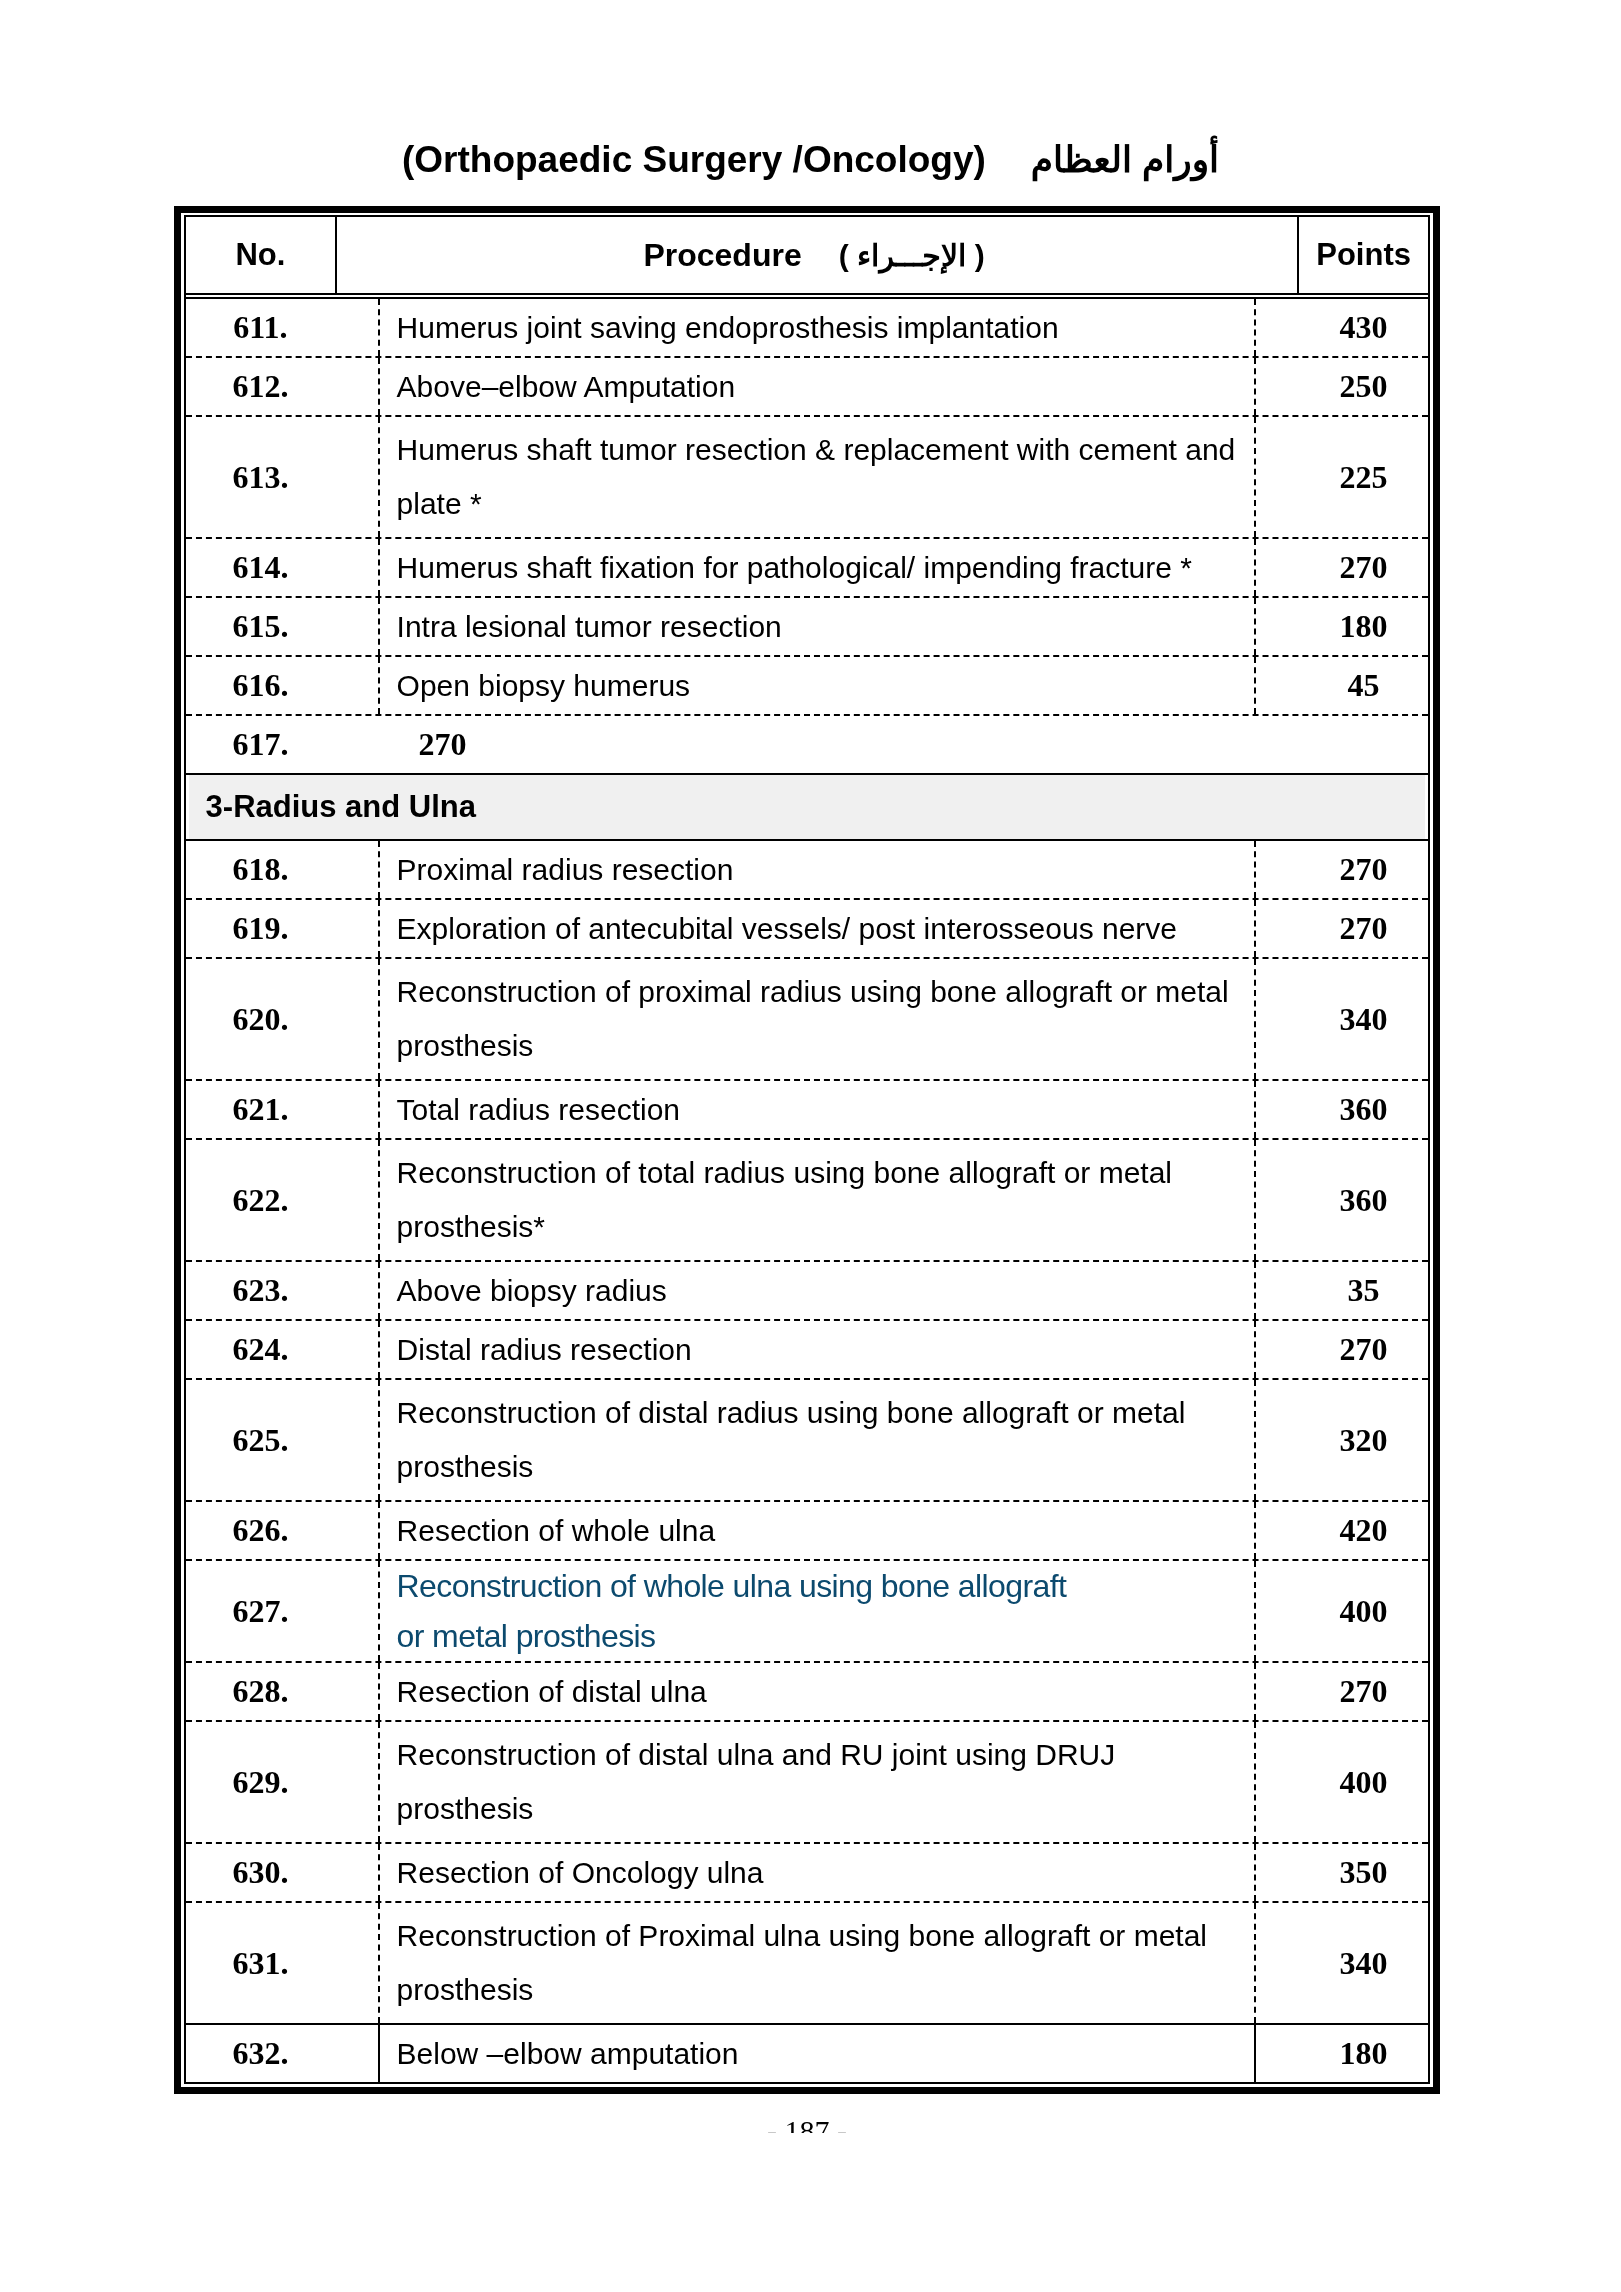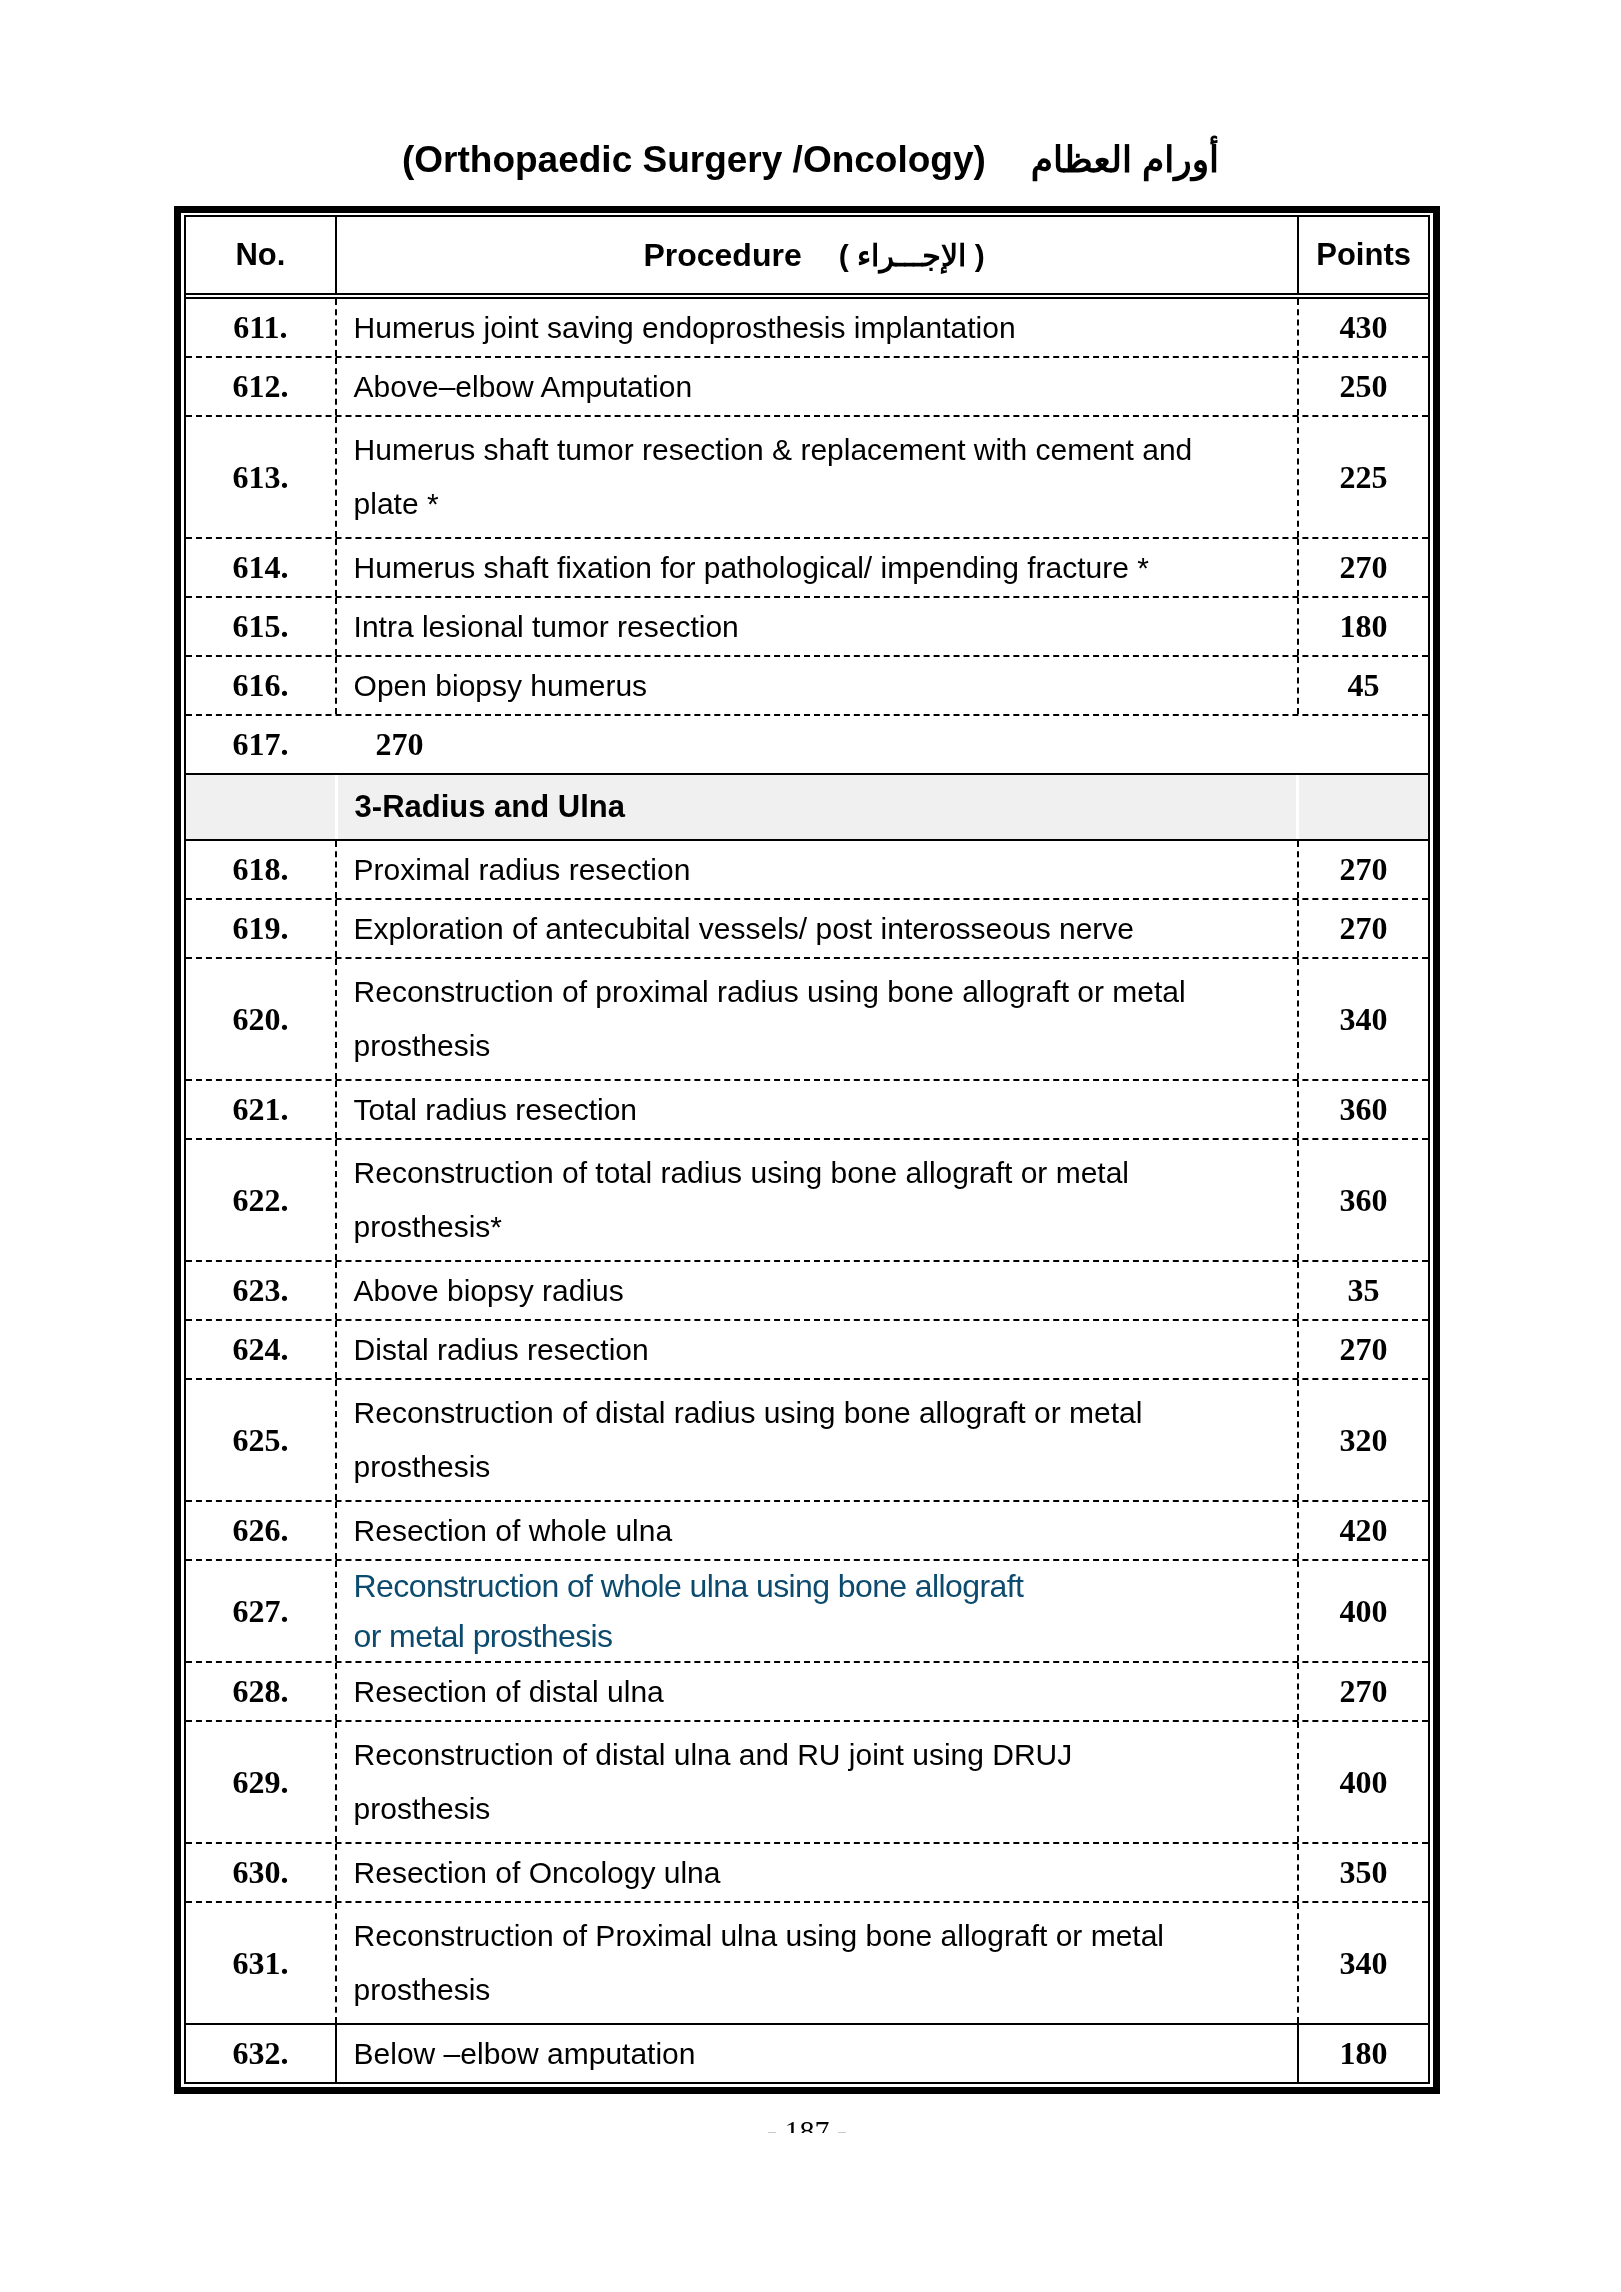--- a/index.html
+++ b/index.html
@@ -29,33 +29,33 @@
   .header-row .cell-pts{font-size:31px;}
   .header-ar{direction:rtl;font-size:30px;}
 
   
   #rows .row{border-top:2.9px dashed #000;}
   #rows .row:first-child{border-top:none;}
   #rows .section-row{border-top:2px solid #000;}
   #rows .section-row + .row{border-top:2px solid #000;}
   #rows .row.solid{border-top:2px solid #000;}
 
-  .item-row{min-height:57px;}
+  .item-row{min-height:57px;gap:43px;}
   .item-row.tall{min-height:120px;}
   .item-row.light{min-height:92px;}
   .item-row .cell-no{font-family:"Liberation Serif","DejaVu Serif",serif;font-weight:bold;font-size:32px;}
   .item-row .cell-proc{font-size:30px;line-height:39px;border-left:2.9px dashed #000;border-right:2.9px dashed #000;}
   .item-row .cell-pts{font-family:"Liberation Serif","DejaVu Serif",serif;font-weight:bold;font-size:32px;}
   .item-row .proc-text{white-space:nowrap;}
   .item-row.tall .proc-text{white-space:normal;max-width:863px;line-height:54px;}
   .item-row.light .proc-text{white-space:normal;max-width:686px;line-height:50px;font-size:32px;letter-spacing:-0.6px;color:#0c4a6e;}
   .item-row.solid .cell-proc{border-left:2px solid #000;border-right:2px solid #000;}
 
   
-  .section-row{min-height:64px;background:#0f172a;}
+  .section-row{min-height:64px;background:#0f172a;flex-direction:column;}
   .section-row .cell{background:#f0f0f0;}
   .section-row .cell-proc{border-left:3.9px solid #fff;border-right:3.9px solid #fff;font-weight:bold;font-size:31px;}
 
   
   .footer{margin-top:19.6px;margin-left:174px;width:1266px;text-align:center;
           font-family:"Liberation Serif","DejaVu Serif",serif;font-size:30px;}
 </style>
 </head>
 <body>
 

